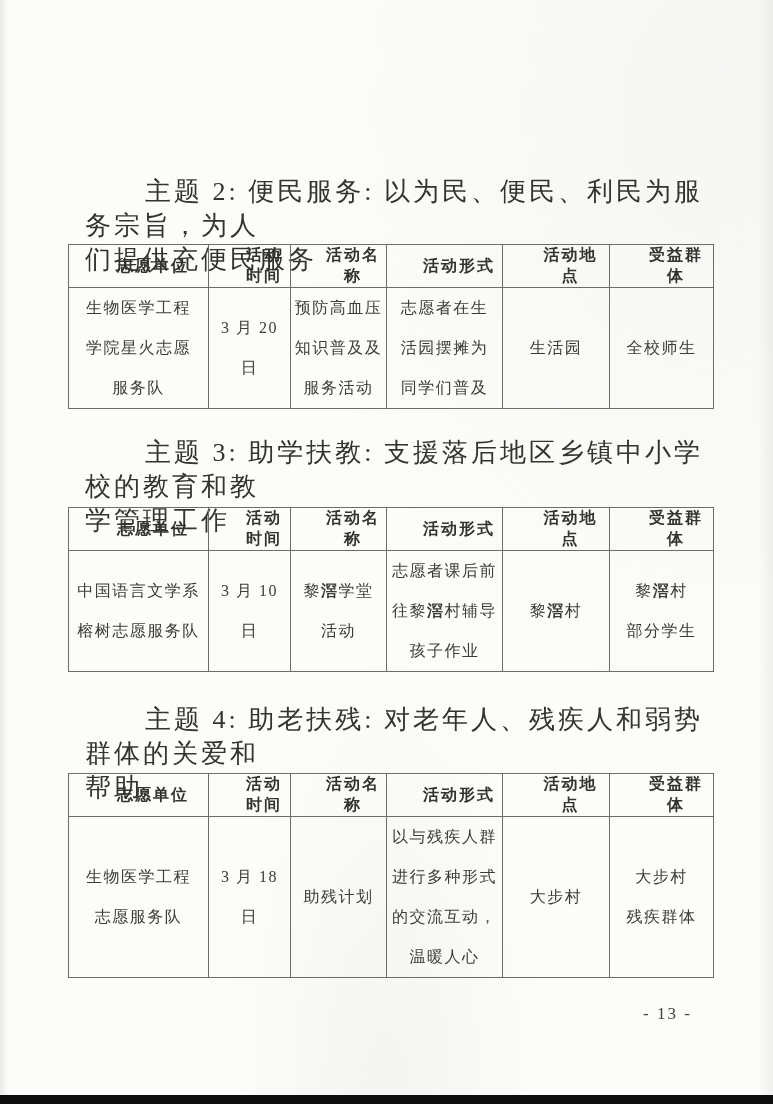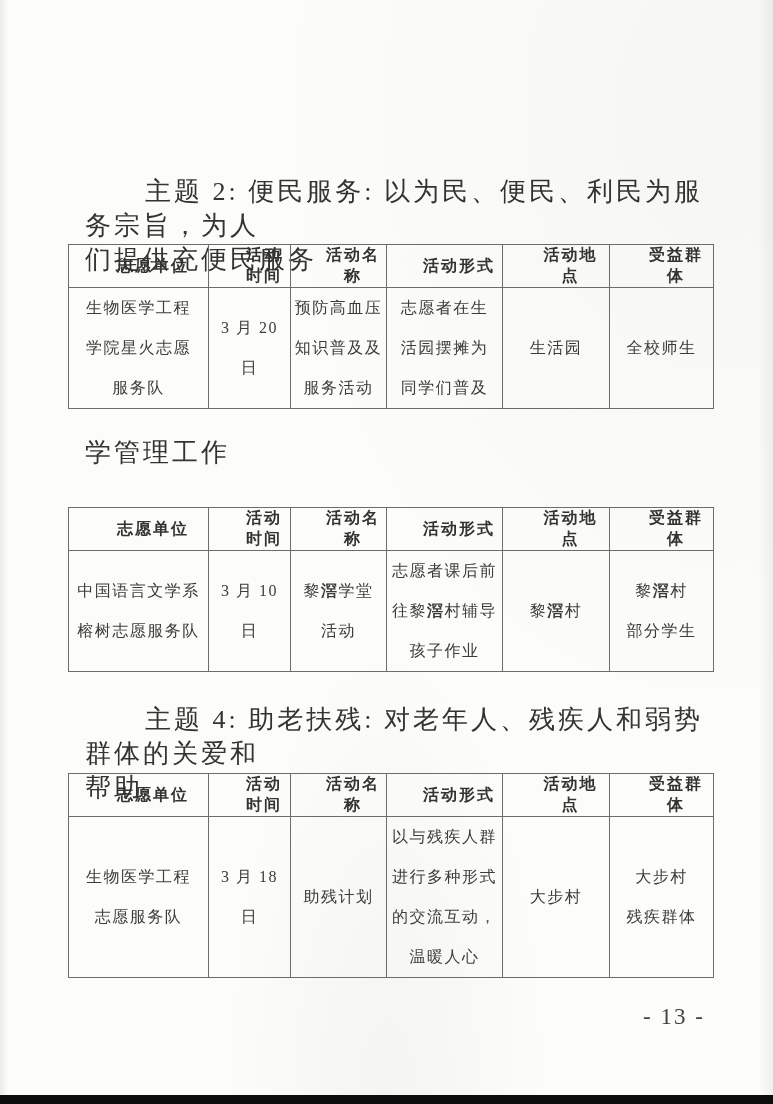--- a/index.html
+++ b/index.html
@@ -60,21 +60,21 @@
   .t2 td { height: 112px; }
   .t3 td { height: 149px; font-family: Liberation Serif, serif; }
   .subst {
     font-weight: 700;
     font-family: "Liberation Sans", "DejaVu Sans", sans-serif;
   }
   .page-number {
     position: absolute;
     top: 1004px;
     left: 643px;
-    font-size: 23px;
+    font-size: 17px;
     letter-spacing: 2px;
     color: #44443f;
   }
   .bottom-edge {
     position: absolute;
     left: 0; right: 0; bottom: 0;
     height: 9px;
     background: #0d0d0d;
   }
 </style>
@@ -118,20 +118,21 @@
         <td>志愿者在生
 活园摆摊为
 同学们普及</td>
         <td>生活园</td>
         <td>全校师生</td>
       </tr>
     </tbody>
   </table>
 
   <div class="heading" style="top:436px">
+    <span class="h-line1">主题 3: 助学扶教: 支援落后地区乡镇中小学校的教育和教</span>
     <span class="h-line2">学管理工作</span>
   </div>
   <table class="doc-table t2" style="top:507px">
     <colgroup>
       <col style="width:140px">
         <col style="width:82px">
         <col style="width:96px">
       <col style="width:116px">
         <col style="width:107px">
         <col style="width:104px">

